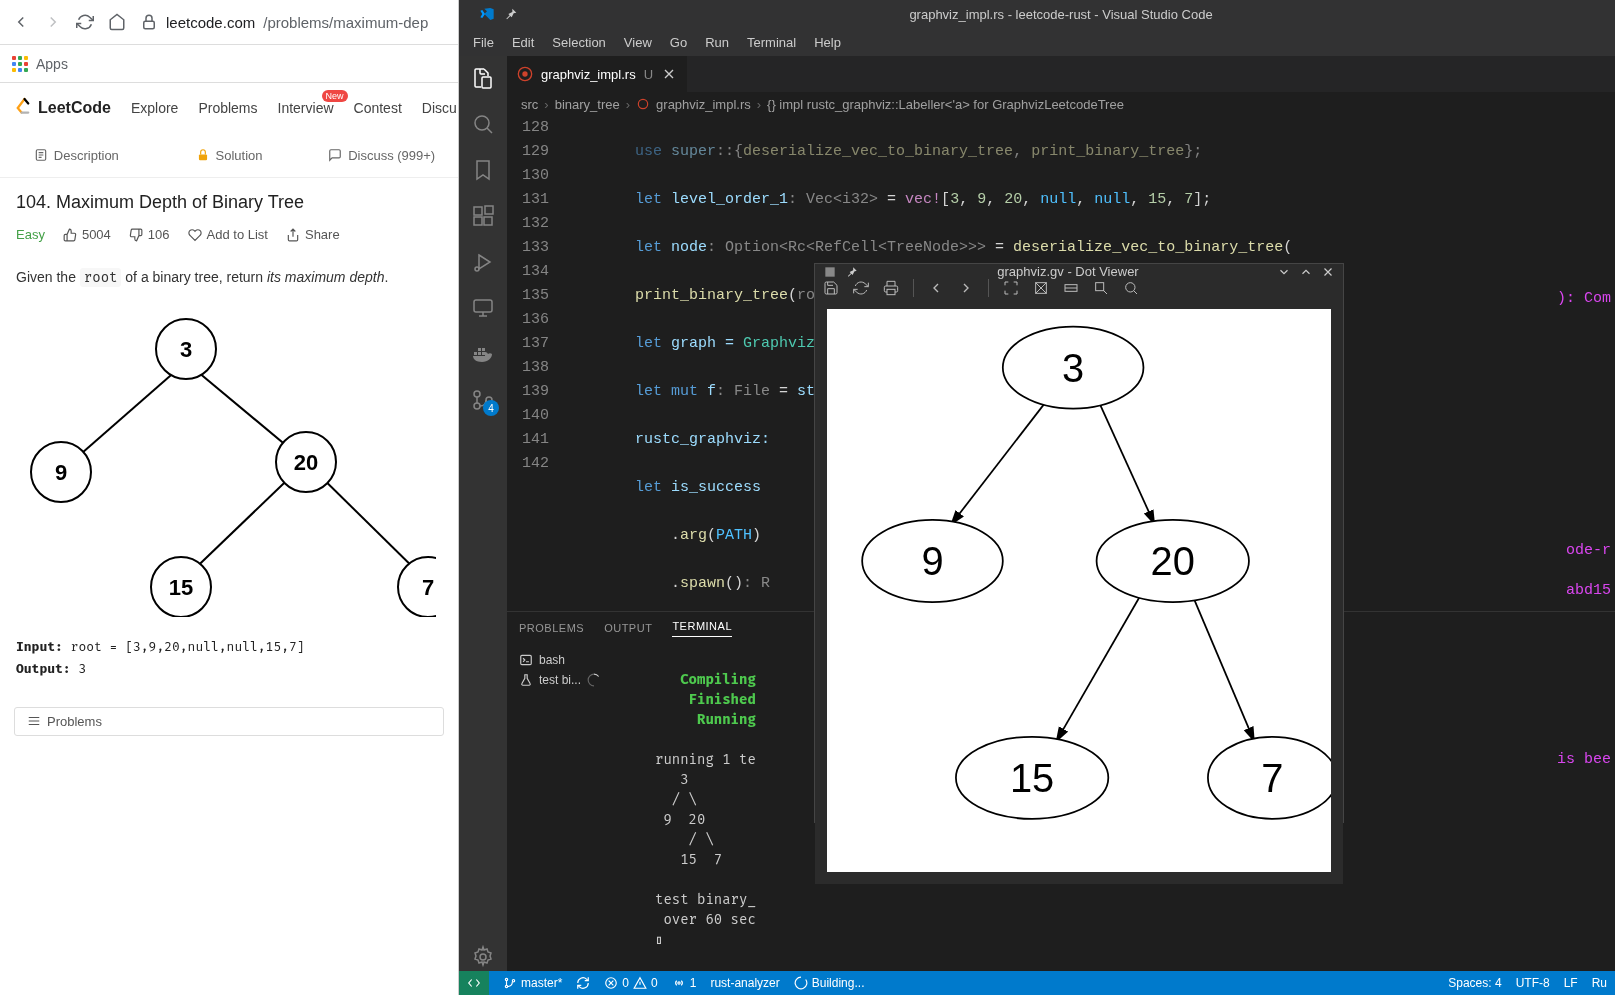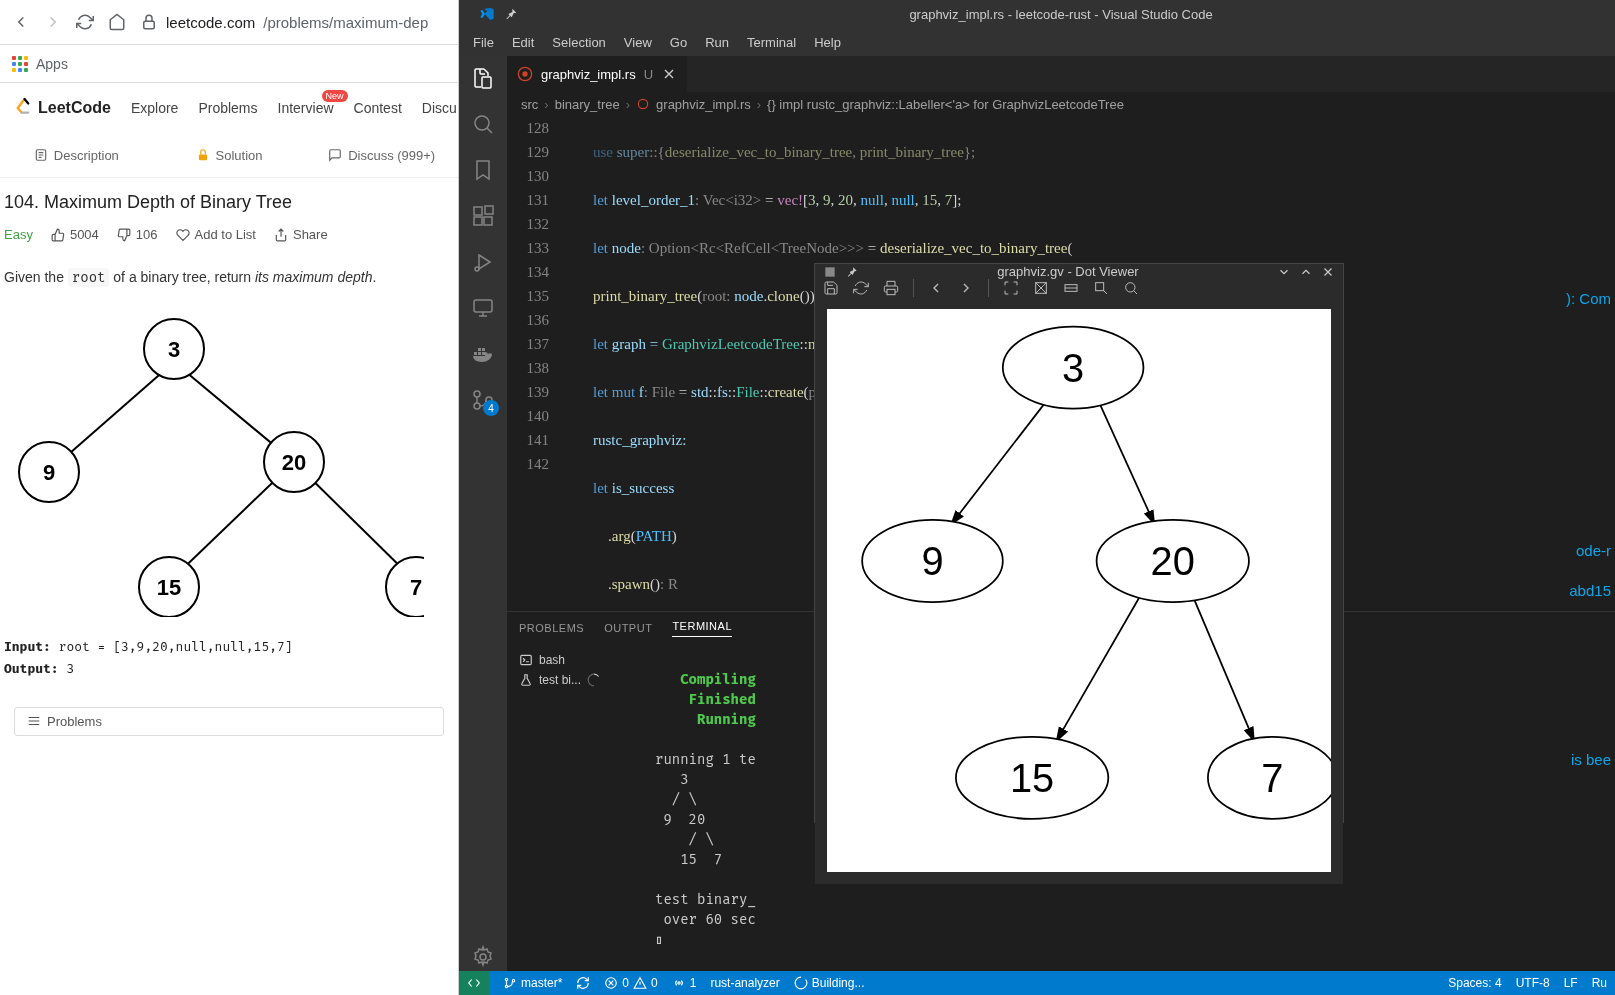--- a/index.html
+++ b/index.html
@@ -21,21 +21,21 @@
 .lc-logo { display: flex; align-items: center; gap: 6px; font-weight: 600; font-size: 16px; color: #222; }
 .lc-logo-mark { width: 18px; height: 22px; }
 .nav-link { cursor: pointer; position: relative; }
 .new-badge { position: absolute; top: -10px; right: -14px; background: #ef4743; color: #fff; font-size: 9px; padding: 1px 4px; border-radius: 8px; }
 
 .problem-tabs { display: flex; border-bottom: 1px solid #eee; }
 .problem-tab { flex: 1; height: 44px; display: flex; align-items: center; justify-content: center; gap: 6px; font-size: 13px; color: #666; cursor: pointer; }
 .tab-icon { width: 14px; height: 14px; }
 .orange { color: #f0a30a; }
 
-.problem-body { padding: 14px 4px; font-size: 14px; color: #333; }
+.problem-body { padding: 14px 16px; font-size: 14px; color: #333; }
 .problem-title { font-size: 18px; font-weight: 500; color: #222; margin-bottom: 14px; }
 .meta-row { display: flex; align-items: center; gap: 18px; font-size: 13px; color: #555; margin-bottom: 24px; }
 .easy { color: #43a047; }
 .meta-item { display: flex; align-items: center; gap: 5px; }
 .meta-icon { width: 14px; height: 14px; }
 .desc p { margin-bottom: 14px; line-height: 1.6; }
 .desc code { font-family: "Fira Mono", monospace; background: #f7f7f7; padding: 1px 4px; border-radius: 3px; }
 .desc strong { font-weight: 600; }
 .desc em { font-style: italic; }
 .example-label { font-weight: 600; margin: 20px 0 10px; }
@@ -65,21 +65,21 @@
 .tabs-row { height: 36px; background: #252526; display: flex; align-items: center; }
 .editor-tab { height: 100%; background: #1e1e1e; display: flex; align-items: center; gap: 8px; padding: 0 10px; color: #fff; border-right: 1px solid #252526; cursor: pointer; }
 .rust-icon { width: 16px; height: 16px; }
 .tab-mod { color: #888; }
 .tab-close { width: 16px; height: 16px; color: #ccc; cursor: pointer; }
 
 .breadcrumbs { height: 24px; background: #1e1e1e; display: flex; align-items: center; padding: 0 14px; gap: 6px; color: #a0a0a0; font-size: 13px; }
 .breadcrumbs .sep { color: #666; }
 .bc-icon { width: 14px; height: 14px; }
 
-.code-area { flex: 1; display: flex; overflow: hidden; background: #1e1e1e; font-family: Liberation Serif, serif; font-size: 15px; line-height: 24px; }
+.code-area { flex: 1; display: flex; overflow: hidden; background: #1e1e1e; font-family: Liberation Mono, monospace; font-size: 15px; line-height: 24px; }
 .gutter { width: 56px; text-align: right; padding-right: 14px; color: #858585; user-select: none; }
 .code-lines { flex: 1; white-space: pre; color: #d4d4d4; overflow: hidden; }
 .kw { color: #569cd6; } .ty { color: #4ec9b0; } .fn { color: #dcdcaa; } .num { color: #b5cea8; } .vr { color: #9cdcfe; } .cn { color: #4fc1ff; margin-top: 12px; } .mc { color: #c586c0; }
 
 .panel { height: 360px; background: #1e1e1e; border-top: 1px solid #333; display: flex; flex-direction: column; }
 .panel-tabs { height: 32px; display: flex; align-items: center; padding: 0 12px; gap: 20px; font-size: 11px; }
 .panel-tab { color: #969696; cursor: pointer; letter-spacing: 0.5px; }
 .panel-tab.active { color: #fff; border-bottom: 1px solid #fff; padding-bottom: 4px; }
 .panel-body { flex: 1; display: flex; overflow: hidden; }
 .terminal-list { width: 140px; padding: 6px; }
@@ -100,21 +100,21 @@
 .dv-title .ttl { flex: 1; text-align: center; }
 .dv-title svg { width: 14px; height: 14px; cursor: pointer; }
 .dv-toolbar { height: 36px; display: flex; align-items: center; padding: 0 8px; gap: 14px; color: #bbb; }
 .dv-toolbar svg { width: 16px; height: 16px; cursor: pointer; }
 .dv-toolbar .sep { width: 1px; height: 18px; background: #555; }
 .dv-search { flex: 1; display: flex; align-items: center; gap: 4px; }
 .dv-canvas { flex: 1; background: #2b2b2b; display: flex; align-items: center; justify-content: center; padding: 12px; }
 .dv-svg { background: #fff; width: 100%; height: 100%; }
 
 
-.edge-text { position: absolute; color: #0ea5e9; font-family: Liberation Sans, sans-serif; font-size: 15px; }
+.edge-text { position: absolute; color: #d946ef; font-family: Liberation Mono, monospace; font-size: 15px; }
 </style>
 </head>
 <body>
 
 <div class="browser">
   <div class="browser-toolbar">
     <span class="nav-icon">
         <svg viewBox="0 0 24 24" fill="none" stroke="currentColor" stroke-width="2">
           <path d="M15 18l-6-6 6-6"></path>
         </svg>

